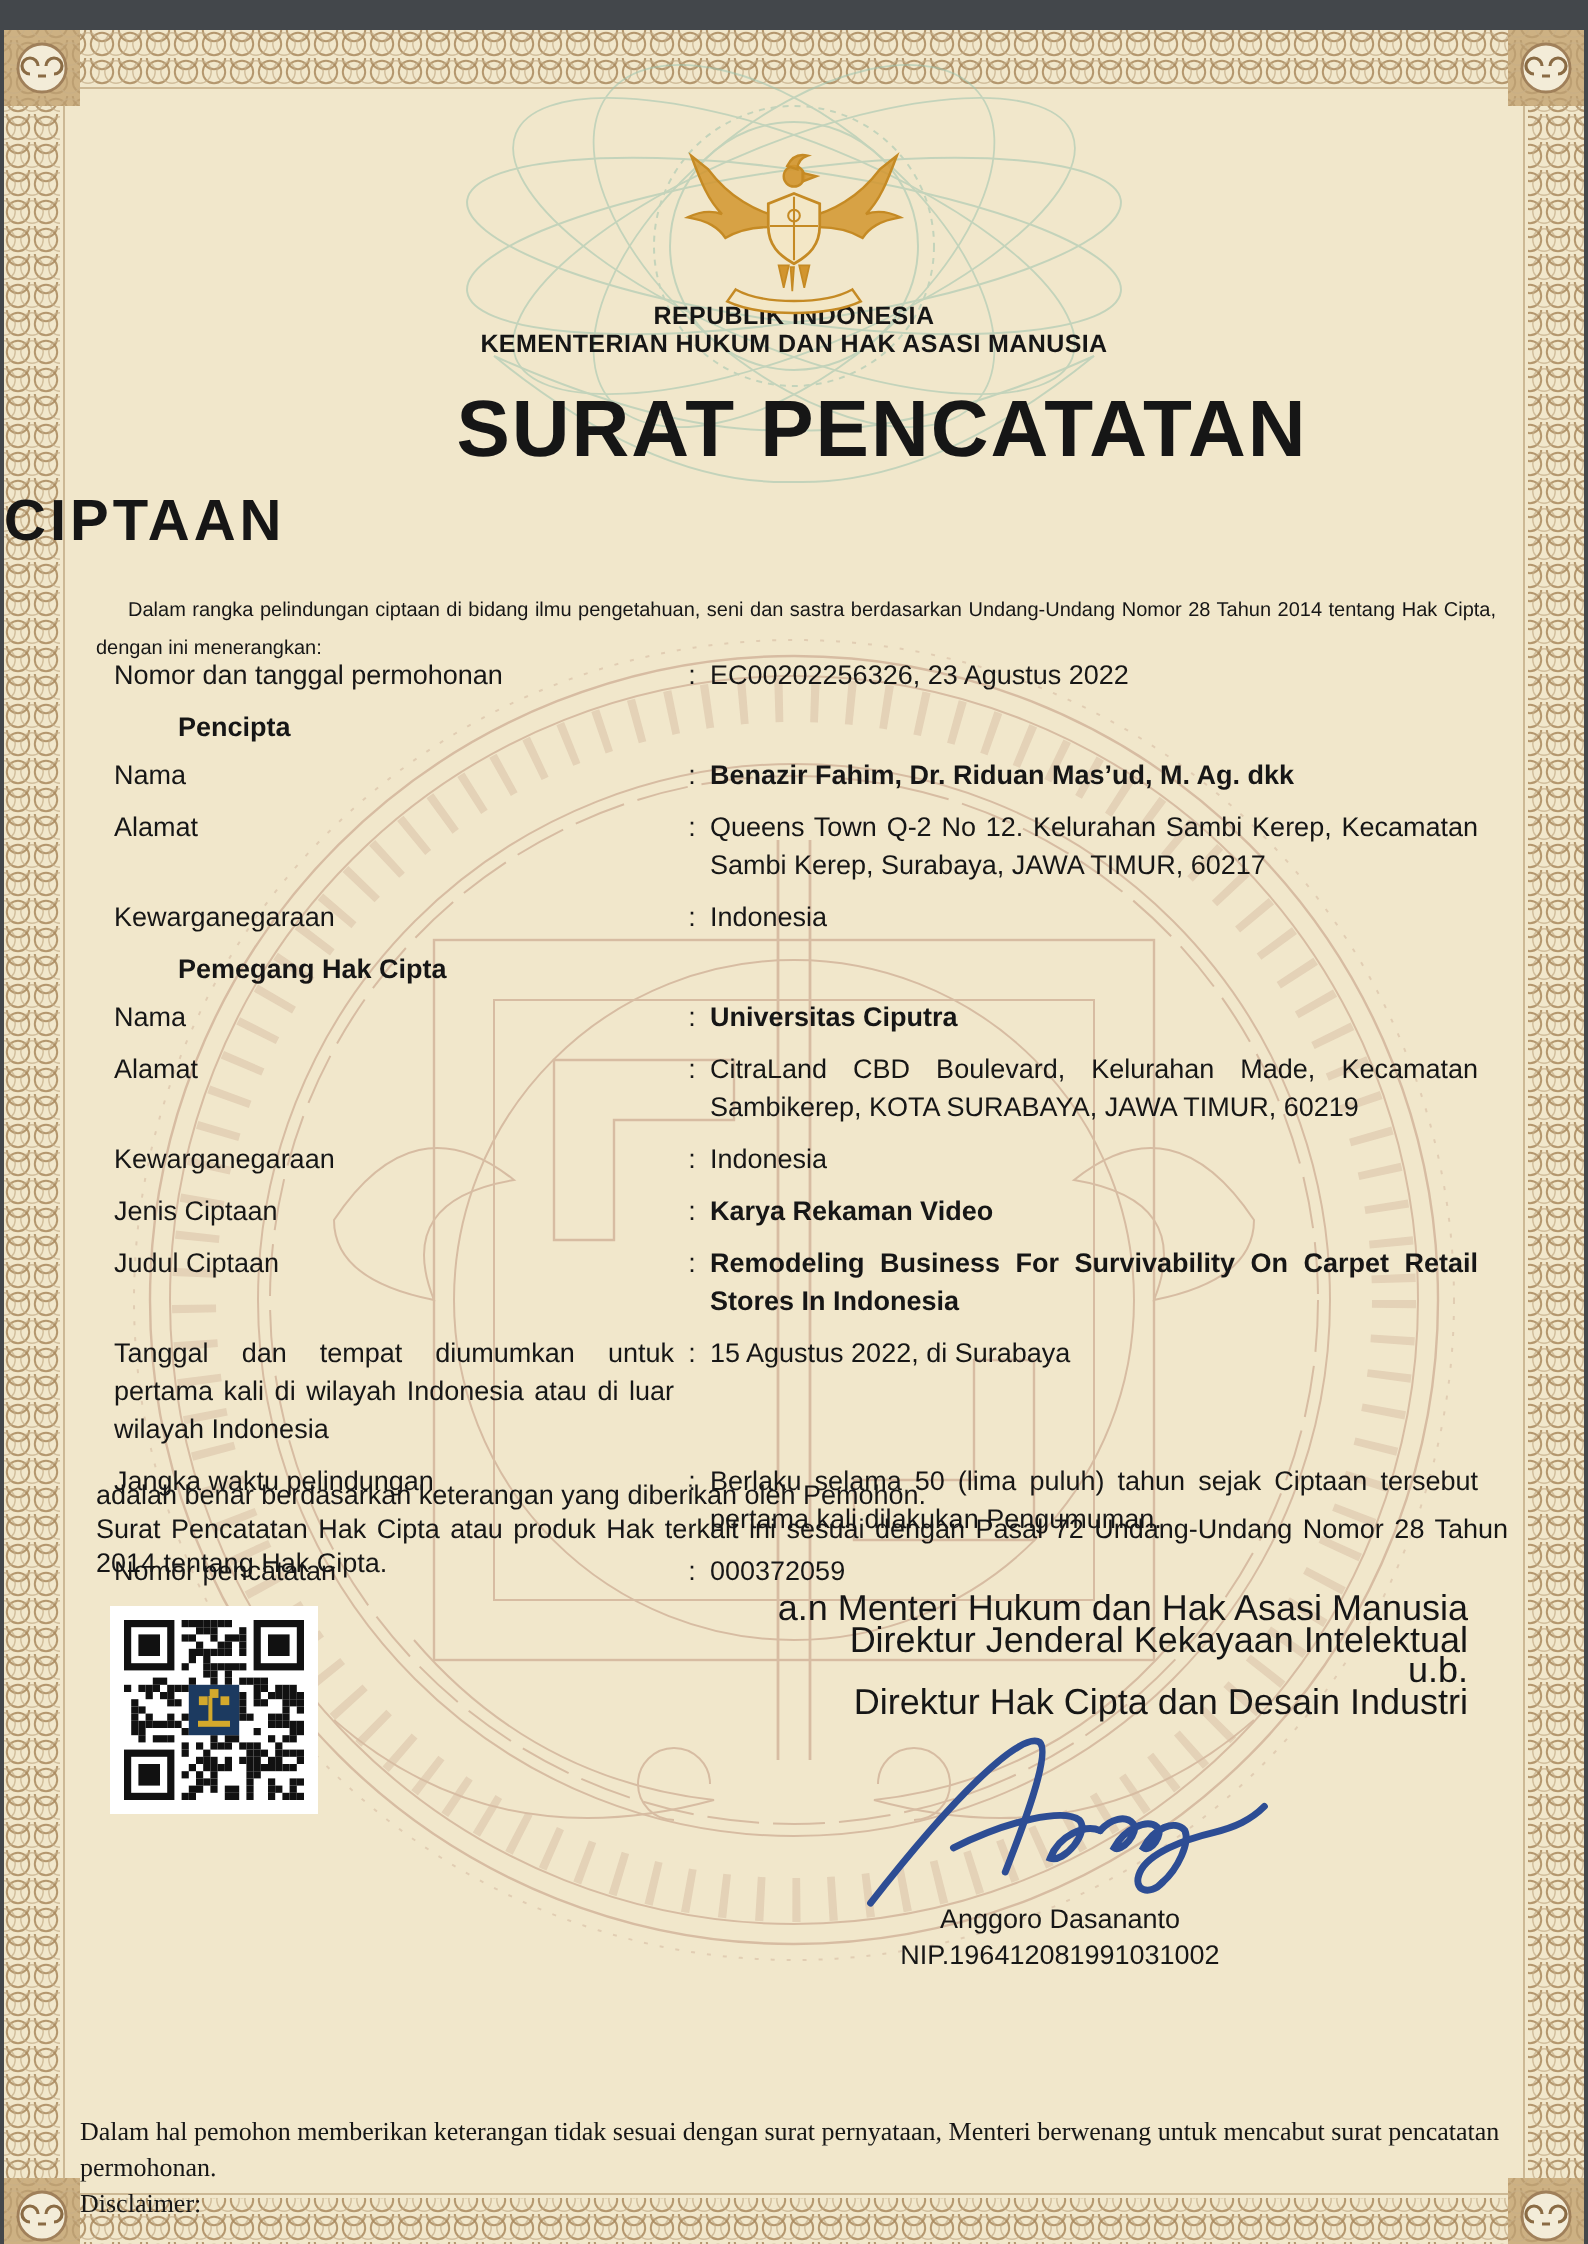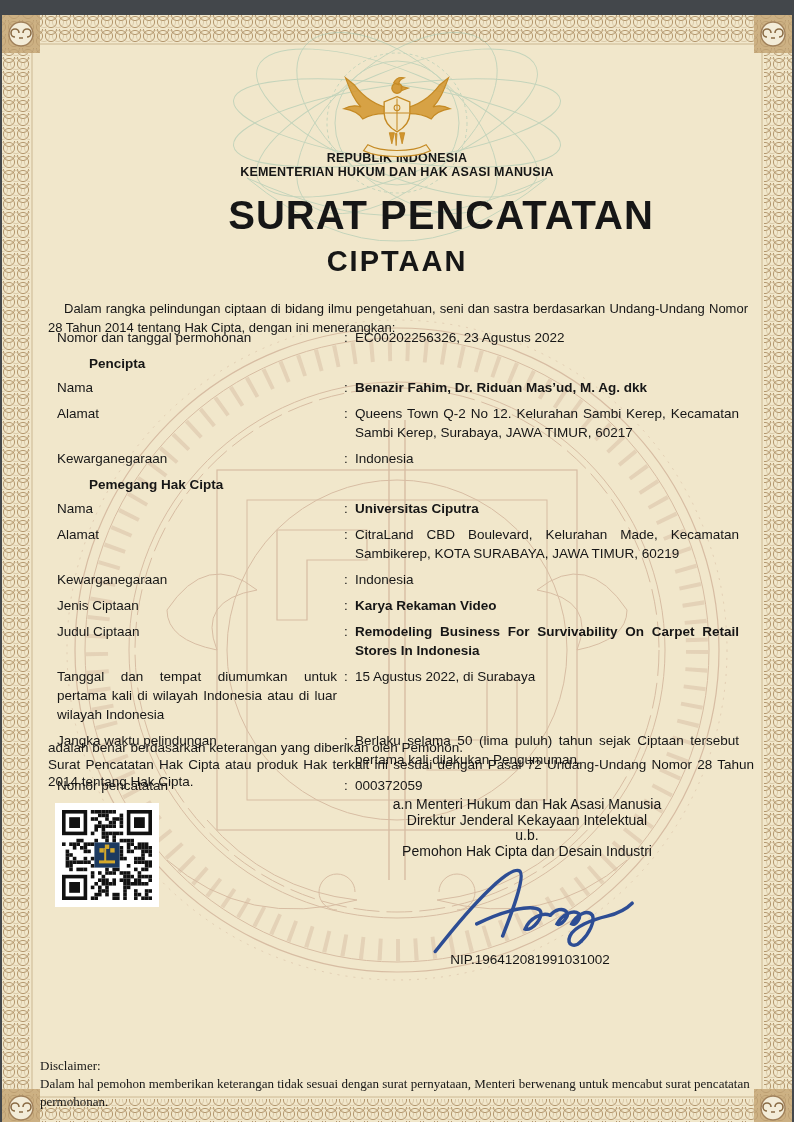--- a/index.html
+++ b/index.html
@@ -6,43 +6,43 @@
   .stage{position:relative;width:794px;height:1122px;background:#43474b;overflow:hidden;
          font-family:"Liberation Sans", sans-serif;color:#161616;}
   .page{position:absolute;left:2px;top:15px;width:790px;height:1112px;background:#f1e7cb;}
   .bg{position:absolute;left:0;top:0;z-index:0;}
   .content{position:absolute;left:0;top:0;width:790px;height:1112px;z-index:2;}
 
   .ministry{position:absolute;left:0;top:136px;width:790px;text-align:center;
             font-weight:bold;font-size:12.5px;line-height:14px;letter-spacing:.2px;}
   .title1{position:absolute;left:0;top:178px;width:790px;text-align:center;
           font-weight:bold;font-size:40px;letter-spacing:1px;margin-left:44px;}
-  .title2{position:absolute;left:0;top:230px;width:790px;text-align:center;
+  .title2{position:absolute;left:0;top:230px;width:790px;
           font-weight:bold;font-size:29px;letter-spacing:2px;}
 
-  .intro{position:absolute;left:46px;top:271px;width:700px;font-size:13px;line-height:19px;
+  .intro{position:absolute;left:46px;top:271px;width:700px;font-size:10px;line-height:19px;
          text-align:justify;text-indent:16px;}
 
   .fields{position:absolute;left:55px;top:313px;width:690px;}
   .row{display:flex;margin-bottom:7px;font-size:13.5px;line-height:19px;}
   .row .lbl{width:280px;text-align:justify;flex:0 0 auto;}
   .row .dots{width:18px;flex:0 0 auto;text-align:center;}
   .row .val{width:384px;flex:0 0 auto;text-align:justify;}
   .row.sec{font-weight:bold;margin-bottom:5px;margin-top:2px;margin-left:32px;}
   .b{font-weight:bold;}
 
   .closing{position:absolute;left:46px;top:724px;width:706px;font-size:13.5px;line-height:17px;
            text-align:justify;}
   .closing .l1{margin-bottom:0;}
 
   .qr-wrap{position:absolute;left:53px;top:788px;width:104px;height:104px;background:#ffffff;
            display:flex;align-items:center;justify-content:center;}
 
-  .signblock{position:absolute;left:318px;top:782px;width:414px;text-align:center;
-             font-size:14px;line-height:15.5px;}
+  .signblock{position:absolute;left:318px;top:782px;width:414px;text-align:right;
+             font-size:18px;line-height:15.5px;}
   .sig-svg{position:absolute;left:415px;top:845px;}
   .signer{position:absolute;left:368px;top:936px;width:320px;text-align:center;
           font-size:13.5px;line-height:17.5px;}
 
   .disclaimer{position:absolute;left:38px;top:1042px;width:716px;
               font-family:"Liberation Serif", serif;font-size:13px;line-height:18px;}
 </style>
 </head>
 <body>
 
@@ -420,36 +420,37 @@
             <rect x="37.440000000000005" y="38.16" width="4.4" height="4.4" fill="#d4a92c"></rect>
             <rect x="48.24" y="38.16" width="4.4" height="4.4" fill="#d4a92c"></rect>
             <rect x="42.84" y="34.56" width="4.4" height="4.4" fill="#d4a92c"></rect>
           </svg>
     </div>
 
     <div class="signblock">
       <div>a.n Menteri Hukum dan Hak Asasi Manusia</div>
       <div>Direktur Jenderal Kekayaan Intelektual</div>
       <div>u.b.</div>
-      <div>Pemohon Hak Cipta dan Desain Industri</div>
+      <div>Direktur Hak Cipta dan Desain Industri</div>
     </div>
 
     <svg class="sig-svg" width="230" height="95" viewBox="0 0 240 110">
       <g fill="none" stroke="#2d4d94" stroke-width="4" stroke-linecap="round">
         <path d="M8,106 C58,42 96,6 106,13 C113,20 93,70 86,88"></path>
         <path d="M56,74 C88,58 120,51 129,58 C135,65 120,83 112,80 C117,67 132,60 141,64"></path>
         <path d="M141,64 C147,57 156,55 160,60 C164,65 153,77 149,74 C155,63 168,57 174,62 C178,66 170,77 166,74 C172,63 184,57 190,64 C193,71 186,86 177,94"></path>
         <path d="M177,94 C170,102 159,99 164,88 C169,77 190,69 207,65 C219,62 228,58 236,50"></path>
       </g>
     </svg>
 
     <div class="signer">
+      <div>Anggoro Dasananto</div>
       <div>NIP.196412081991031002</div>
     </div>
 
     <div class="disclaimer">
+      <div>Dalam hal pemohon memberikan keterangan tidak sesuai dengan surat pernyataan, Menteri berwenang untuk mencabut surat pencatatan permohonan.</div>
       <div>Disclaimer:</div>
-      <div>Dalam hal pemohon memberikan keterangan tidak sesuai dengan surat pernyataan, Menteri berwenang untuk mencabut surat pencatatan permohonan.</div>
     </div>
 
   </div>
 </div>
 </div>
 
 </body></html>

